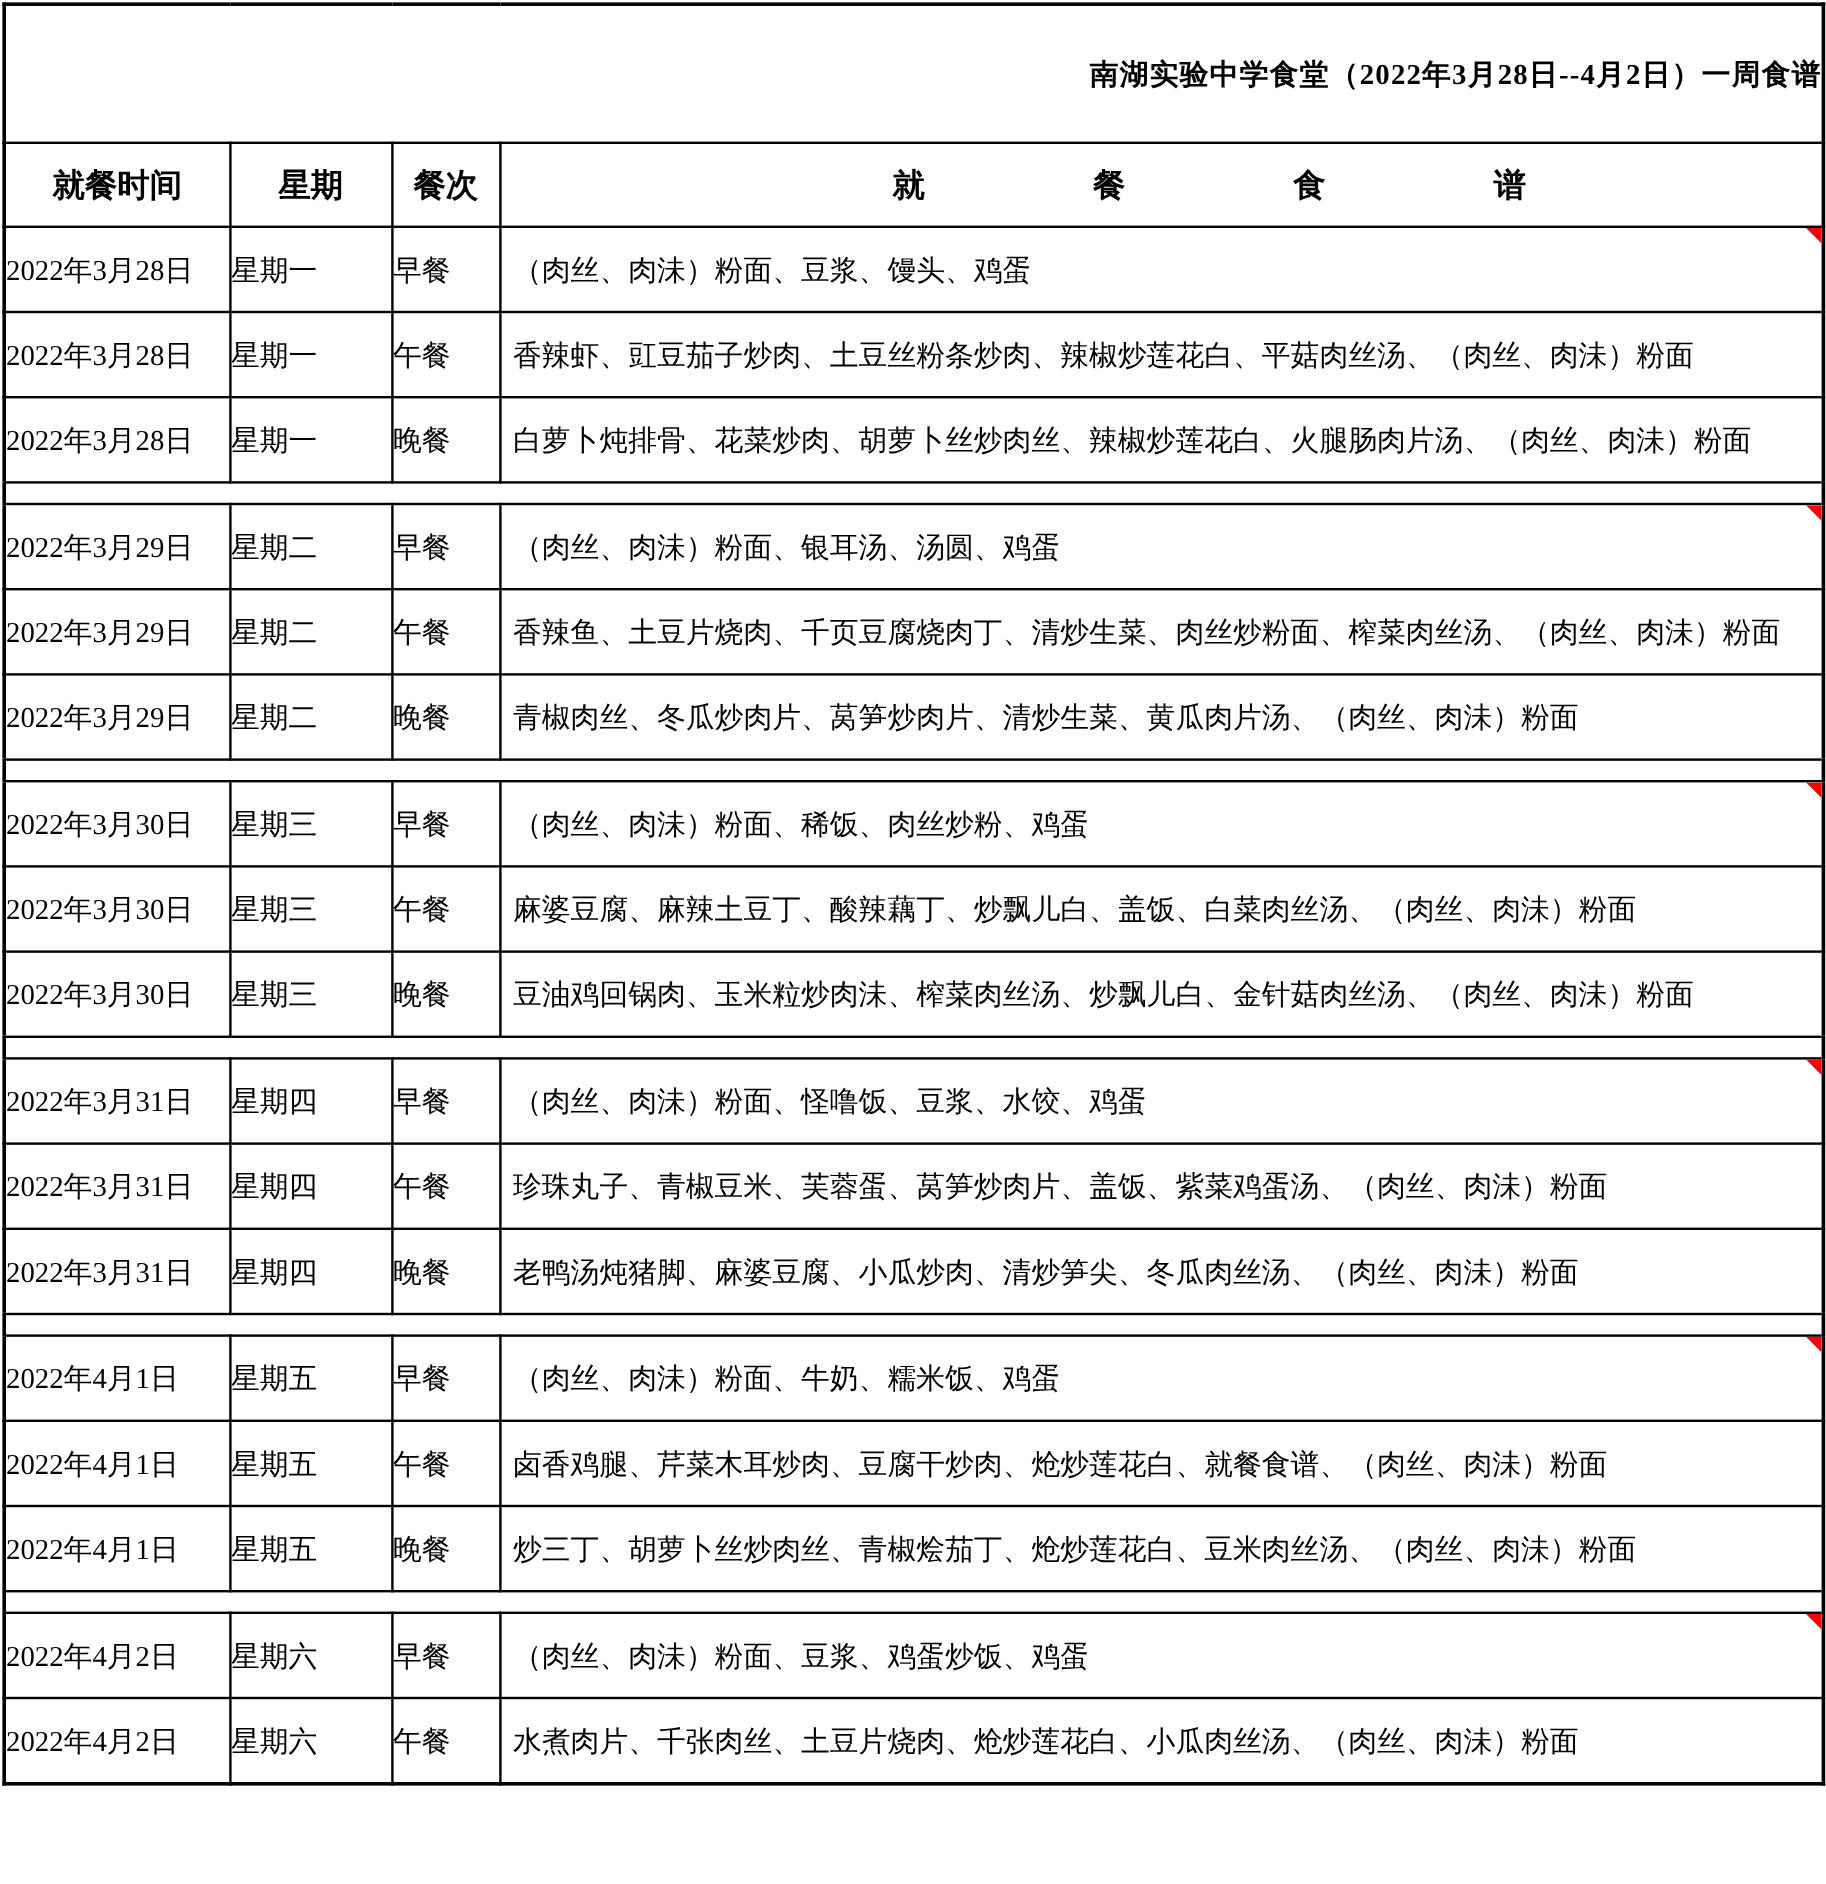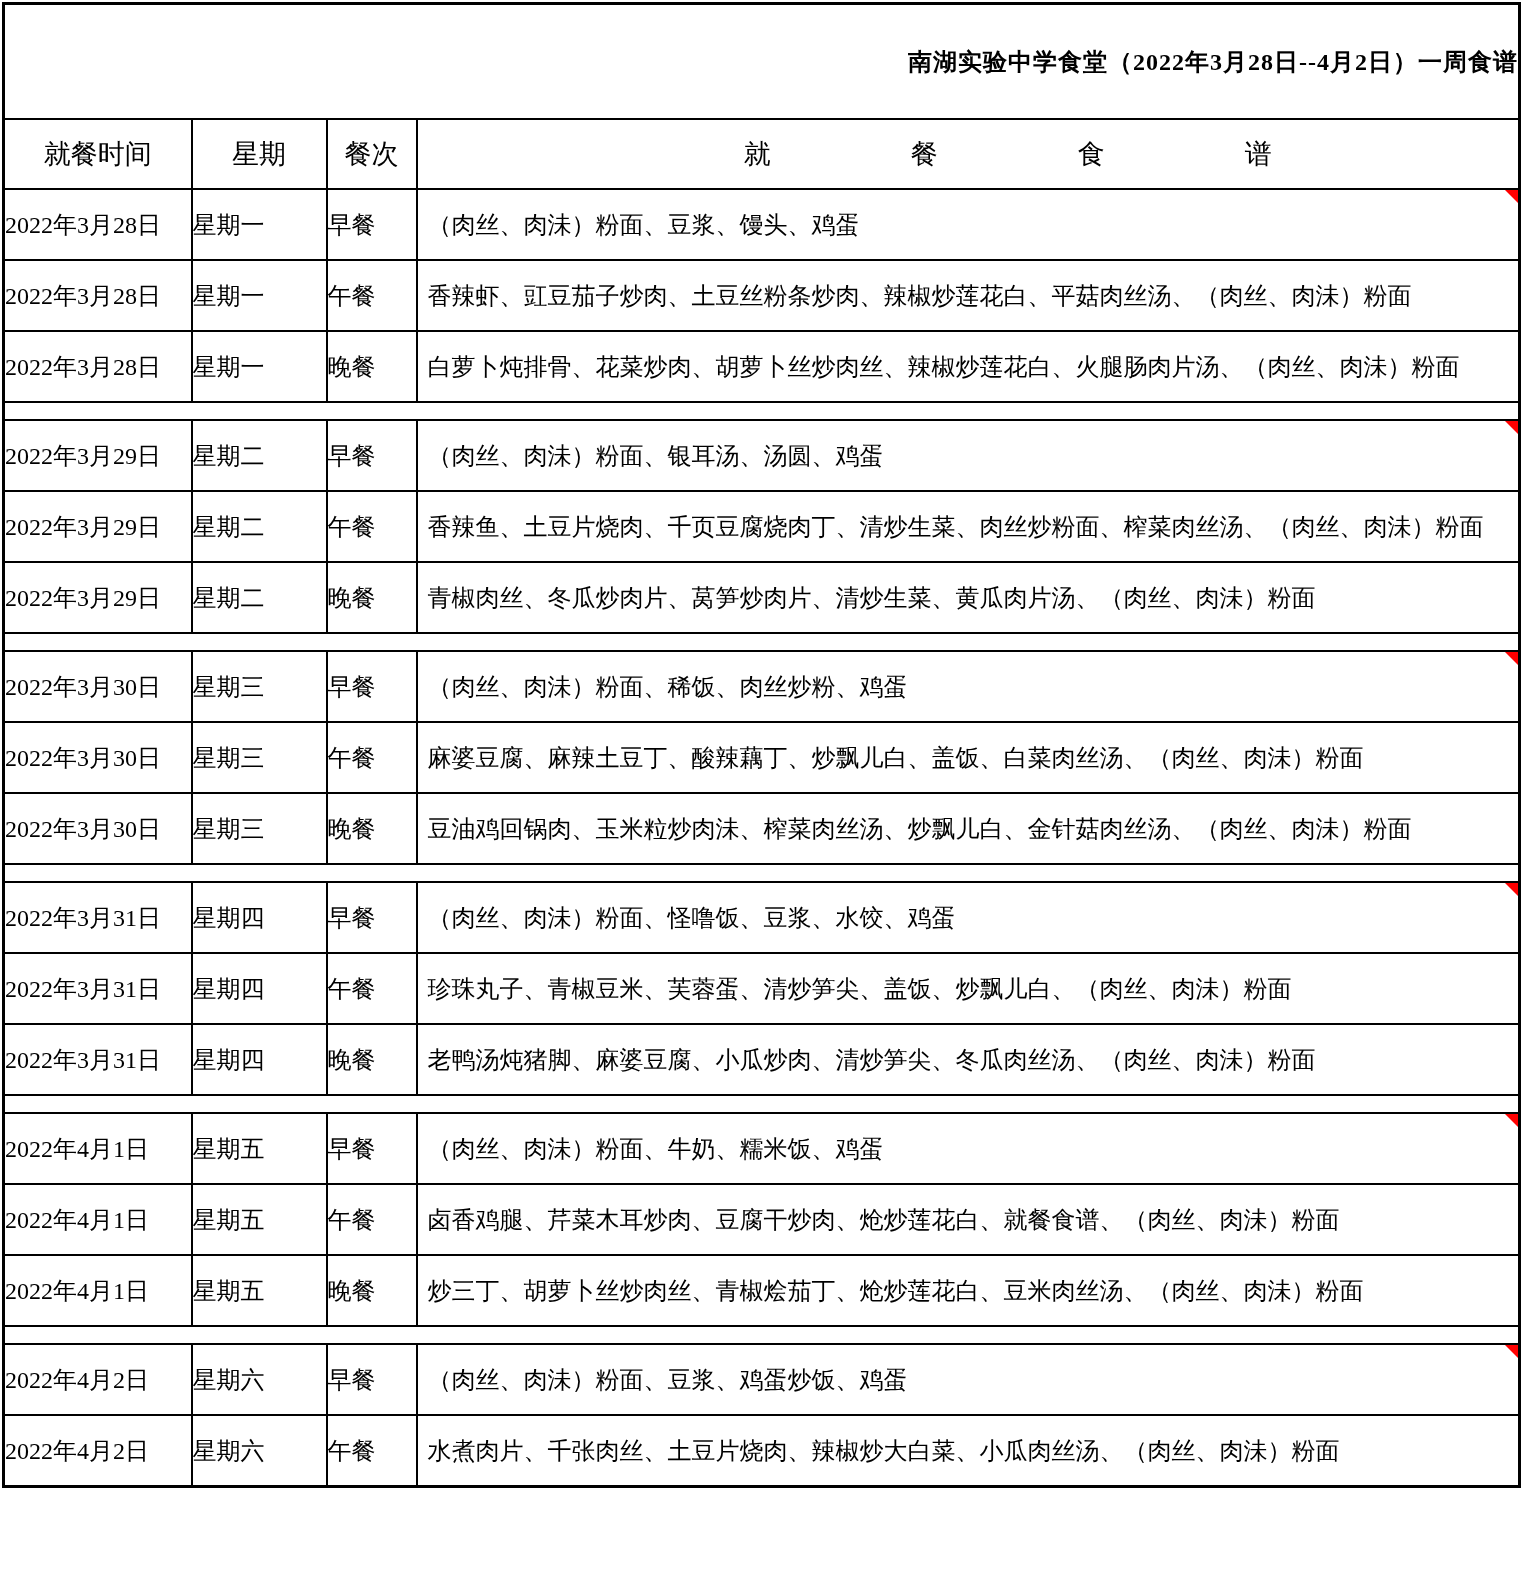--- a/index.html
+++ b/index.html
@@ -36,21 +36,21 @@
   td.title-cell {
     height: 113px;
     text-align: right;
     font-size: 24px;
     font-weight: bold;
     letter-spacing: 1px;
   }
   tr.header-row td {
     height: 68px;
     font-size: 27px;
-    font-weight: normal;
+    font-weight: bold;
     text-align: center;
     white-space: nowrap;
     margin-top: 18px;
   }
   tr.header-row td.menu-col .spread {
     display: inline-block;
     letter-spacing: 140px;
     padding-left: 220px;
     white-space: nowrap;
   }
@@ -172,21 +172,21 @@
         <tr class="meal-row">
           <td class="center">2022年3月31日</td>
           <td class="center">星期四</td>
           <td class="center">早餐</td>
           <td class="menu-col">（肉丝、肉沬）粉面、怪噜饭、豆浆、水饺、鸡蛋<div class="corner-marker"></div></td>
         </tr>
         <tr class="meal-row">
           <td class="center">2022年3月31日</td>
           <td class="center">星期四</td>
           <td class="center">午餐</td>
-          <td class="menu-col">珍珠丸子、青椒豆米、芙蓉蛋、清炒笋尖、盖饭、炒飘儿白、（肉丝、肉沬）粉面</td>
+          <td class="menu-col">珍珠丸子、青椒豆米、芙蓉蛋、莴笋炒肉片、盖饭、紫菜鸡蛋汤、（肉丝、肉沬）粉面</td>
         </tr>
         <tr class="meal-row">
           <td class="center">2022年3月31日</td>
           <td class="center">星期四</td>
           <td class="center">晚餐</td>
           <td class="menu-col">老鸭汤炖猪脚、麻婆豆腐、小瓜炒肉、清炒笋尖、冬瓜肉丝汤、（肉丝、肉沬）粉面</td>
         </tr>
         <tr class="spacer-row">
           <td colspan="4"></td>
         </tr>
@@ -214,17 +214,17 @@
         <tr class="meal-row">
           <td class="center">2022年4月2日</td>
           <td class="center">星期六</td>
           <td class="center">早餐</td>
           <td class="menu-col">（肉丝、肉沬）粉面、豆浆、鸡蛋炒饭、鸡蛋<div class="corner-marker"></div></td>
         </tr>
         <tr class="meal-row">
           <td class="center">2022年4月2日</td>
           <td class="center">星期六</td>
           <td class="center">午餐</td>
-          <td class="menu-col">水煮肉片、千张肉丝、土豆片烧肉、辣椒炒大白菜、小瓜肉丝汤、（肉丝、肉沬）粉面</td>
+          <td class="menu-col">水煮肉片、千张肉丝、土豆片烧肉、炝炒莲花白、小瓜肉丝汤、（肉丝、肉沬）粉面</td>
         </tr>
       </tbody>
   </table>
 </div>
 
 </body></html>

